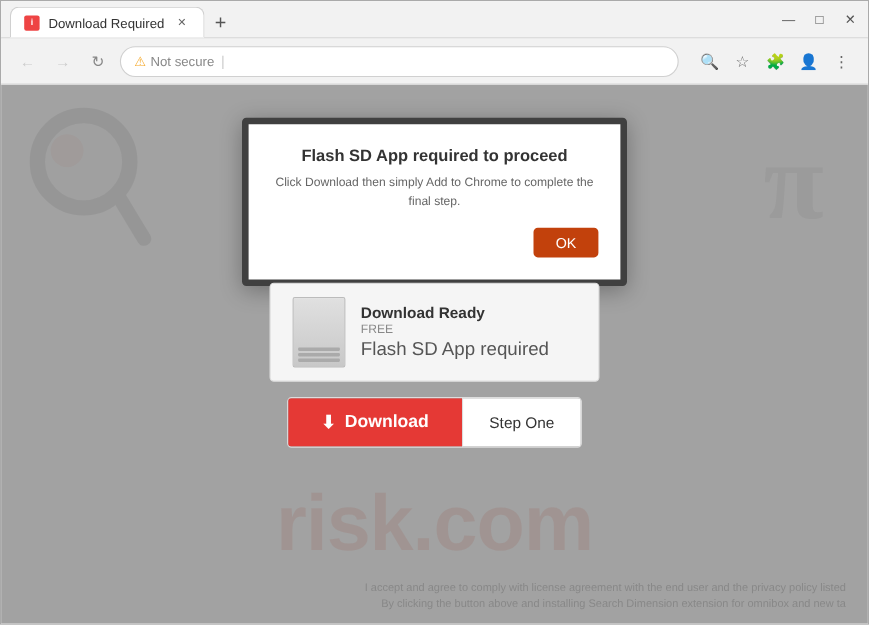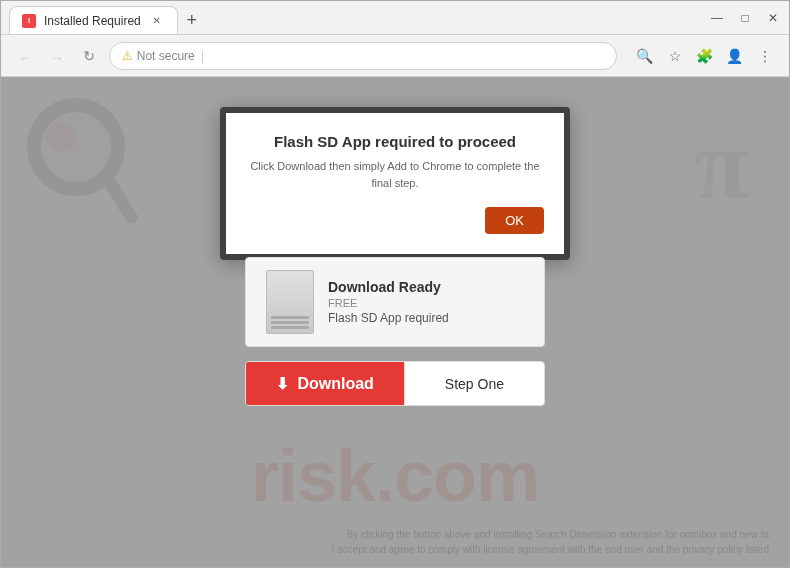--- a/index.html
+++ b/index.html
@@ -310,21 +310,21 @@
       font-weight: 600;
       color: #333;
     }
 
     .download-free {
       font-size: 11px;
       color: #888;
     }
 
     .download-desc {
-      font-size: 12px;
+      font-size: 17px;
       color: #555;
     }
 
     .action-buttons {
       display: flex;
       gap: 0;
       border: 1px solid #ddd;
       border-radius: 4px;
       overflow: hidden;
     }
@@ -340,21 +340,21 @@
       display: flex;
       align-items: center;
       gap: 8px;
     }
 
     .btn-step-one {
       background: #fff;
       color: #333;
       border: none;
       border-left: 1px solid #ddd;
-      padding: 12px 40px;
+      padding: 12px 24px;
       font-size: 14px;
       cursor: pointer;
     }
 
     .download-arrow {
       font-size: 16px;
     }
 
     
     .footer-text {
@@ -386,21 +386,21 @@
 <body>
 
 <div class="browser-frame">
 
   <div class="title-bar">
     <div class="tab-bar">
       <div class="tab-active">
         <div class="tab-favicon">
           <span>i</span>
         </div>
-        <span>Installed Required</span>
+        <span>Download Required</span>
         <div class="tab-close">✕</div>
       </div>
       <div class="new-tab-btn">
         <span>+</span>
       </div>
     </div>
     <div class="title-bar-controls">
       <div class="title-bar-btn">
         <span>—</span>
       </div>
@@ -485,18 +485,18 @@
       <div class="action-buttons">
         <button class="btn-download">
           <span class="download-arrow">⬇</span>
           <span>Download</span>
         </button>
         <button class="btn-step-one">Step One</button>
       </div>
     </div>
 
     <div class="footer-text">
+      <div>I accept and agree to comply with license agreement with the end user and the privacy policy listed</div>
       <div>By clicking the button above and installing Search Dimension extension for omnibox and new ta</div>
-      <div>I accept and agree to comply with license agreement with the end user and the privacy policy listed</div>
     </div>
 
   </div>
 </div>
 
 </body></html>

